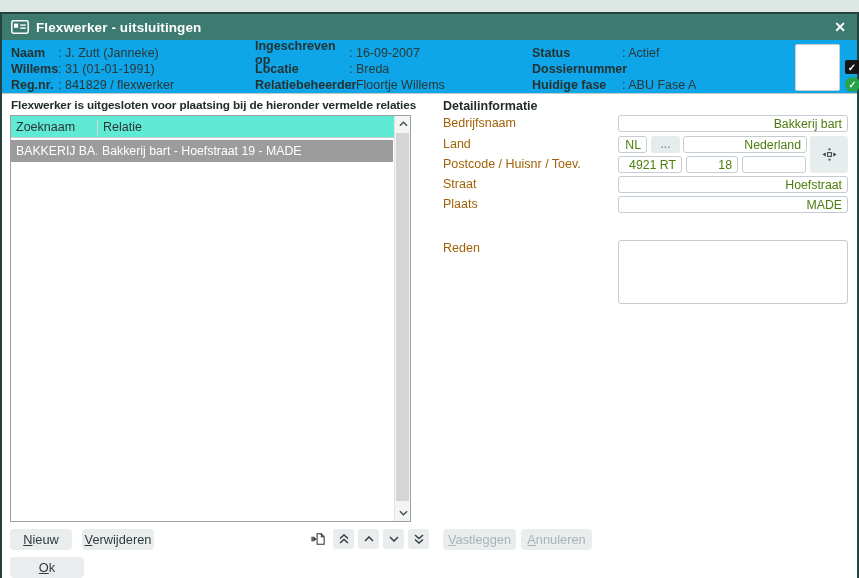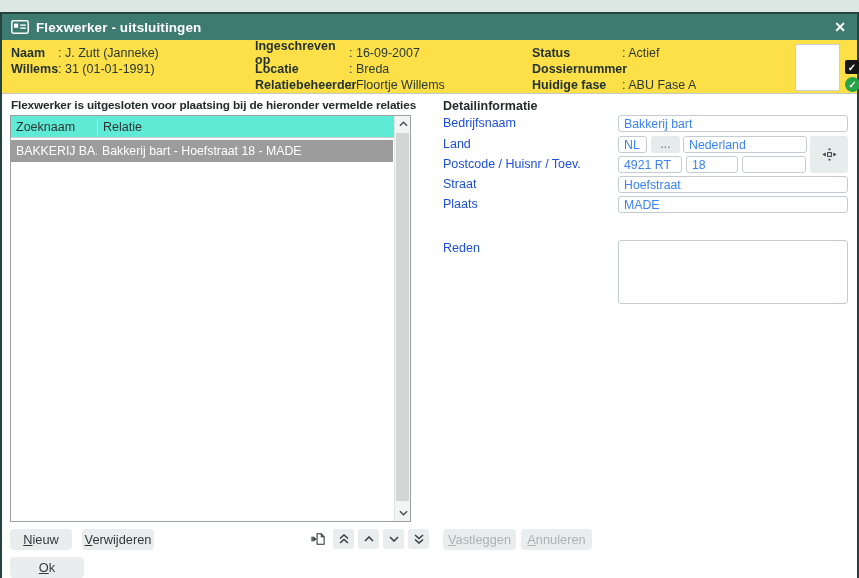--- a/index.html
+++ b/index.html
@@ -13,21 +13,21 @@
   
   .titlebar { position:absolute; left:0; top:0; right:0; height:26px; background:#3d7a70;
               display:flex; align-items:center; padding:0 9px; color:#fff; }
   .titlebar .t-icon { width:18px; height:14px; margin-right:7px; flex:0 0 auto; }
   .titlebar .t-text { font-size:13.5px; font-weight:700; letter-spacing:.1px; }
   .close-x { position:absolute; right:7px; top:3px; width:20px; height:20px; display:flex;
              align-items:center; justify-content:center; font-size:14px; font-weight:700;
              color:#fff; cursor:pointer; }
 
   
-  .infoheader { position:absolute; left:0; top:26px; right:0; height:54px; background:#fde047;
+  .infoheader { position:absolute; left:0; top:26px; right:0; height:54px; background:#0ea5e9;
                 border-bottom:1px solid #c2cac8; }
   .ih-col { position:absolute; top:5px; }
   .ih-row { display:flex; height:16px; align-items:center; font-size:12.5px; color:#243330; }
   .ih-lbl { font-weight:700; flex:0 0 auto; }
   .ih-val { color:#2a3836; white-space:nowrap; }
   .ih-val::before { content:": "; white-space:pre; }
   .col1 { left:9px; }  .col1 .ih-lbl { width:47px; }
   .col2 { left:253px; } .col2 .ih-lbl { width:94px; }
   .col3 { left:530px; } .col3 .ih-lbl { width:90px; }
 
@@ -57,23 +57,23 @@
   .lb-row .c { padding-left:5px; white-space:nowrap; overflow:hidden; }
   .vscroll { position:absolute; right:0; top:0; bottom:0; width:16px; background:#f3f5f5;
              border-left:1px solid #e2e4e4; }
   .vs-btn { position:absolute; left:0; width:16px; height:16px; display:flex; align-items:center;
             justify-content:center; }
   .vs-up { top:0; } .vs-down { bottom:0; }
   .vs-thumb { position:absolute; left:1px; right:1px; top:17px; bottom:20px; background:#d4d6d6; }
 
   
   .dt-heading { position:absolute; left:441px; top:85px; font-size:12.5px; font-weight:700; color:#222d2b; }
-  .f-lbl { position:absolute; left:441px; height:17px; line-height:17px; font-size:12.5px; color:#1d4ed8; }
+  .f-lbl { position:absolute; left:441px; height:17px; line-height:17px; font-size:12.5px; color:#a16207; }
   .tb { position:absolute; height:17px; border:1px solid #c5ccd1; border-radius:3px; background:#fff;
-        font-family:"Liberation Sans",sans-serif; font-size:12.3px; color:#3b82f6; padding:0 5px; outline:none; }
+        font-family:"Liberation Sans",sans-serif; font-size:12.3px; color:#4d7c0f; padding:0 5px; outline:none;text-align:right; }
   textarea.tb { resize:none; padding-top:2px; }
   .mini-btn { position:absolute; height:17px; background:#e6ebec; border:none; border-radius:3px;
               font-size:12px; color:#6d7679; line-height:15px; text-align:center; cursor:pointer; }
   .move-btn { position:absolute; left:808px; top:122px; width:38px; height:37px; background:#e7edec;
               border:none; border-radius:3px; display:flex; align-items:center; justify-content:center; cursor:pointer; }
 
   
   .btn { position:absolute; height:21px; background:#e9edee; border:none; border-radius:4px;
          font-family:"Liberation Sans",sans-serif; font-size:12.8px; color:#2f3a3c; cursor:pointer;
          display:flex; align-items:center; justify-content:center; }
@@ -104,20 +104,24 @@
     <div class="infoheader">
       <div class="ih-col col1">
         <div class="ih-row">
             <span class="ih-lbl">Naam</span>
             <span class="ih-val">J. Zutt (Janneke)</span>
           </div>
         <div class="ih-row">
             <span class="ih-lbl">Willems</span>
             <span class="ih-val">31 (01-01-1991)</span>
           </div>
+        <div class="ih-row">
+            <span class="ih-lbl">Reg.nr.</span>
+            <span class="ih-val">841829 / flexwerker</span>
+          </div>
       </div>
       <div class="ih-col col2">
         <div class="ih-row">
             <span class="ih-lbl">Ingeschreven op</span>
             <span class="ih-val">16-09-2007</span>
           </div>
         <div class="ih-row">
             <span class="ih-lbl">Locatie</span>
             <span class="ih-val">Breda</span>
           </div>
@@ -149,21 +153,21 @@
 
     <div class="listbox">
       <div class="lb-head">
         <span class="hc">Zoeknaam</span>
         <span class="hdiv"></span>
         <span class="hc">Relatie</span>
       </div>
       <div class="lb-rows">
         <div class="lb-row selected">
           <span class="c">BAKKERIJ BA...</span>
-          <span class="c">Bakkerij bart - Hoefstraat 18 - MADE</span>
+          <span class="c">Bakkerij bart - Hoefstraat 19 - MADE</span>
         </div>
       </div>
       <div class="vscroll">
         <div class="vs-btn vs-up">
           <svg width="9" height="6" viewBox="0 0 10 6">
               <polyline points="1,5 5,1 9,5" fill="none" stroke="#4a4f52" stroke-width="1.6"></polyline>
             </svg>
         </div>
         <div class="vs-thumb"></div>
         <div class="vs-btn vs-down">

